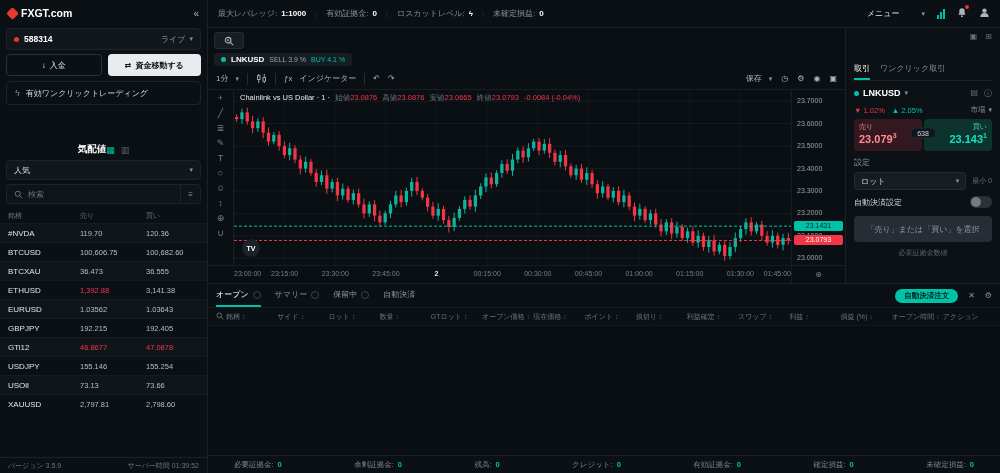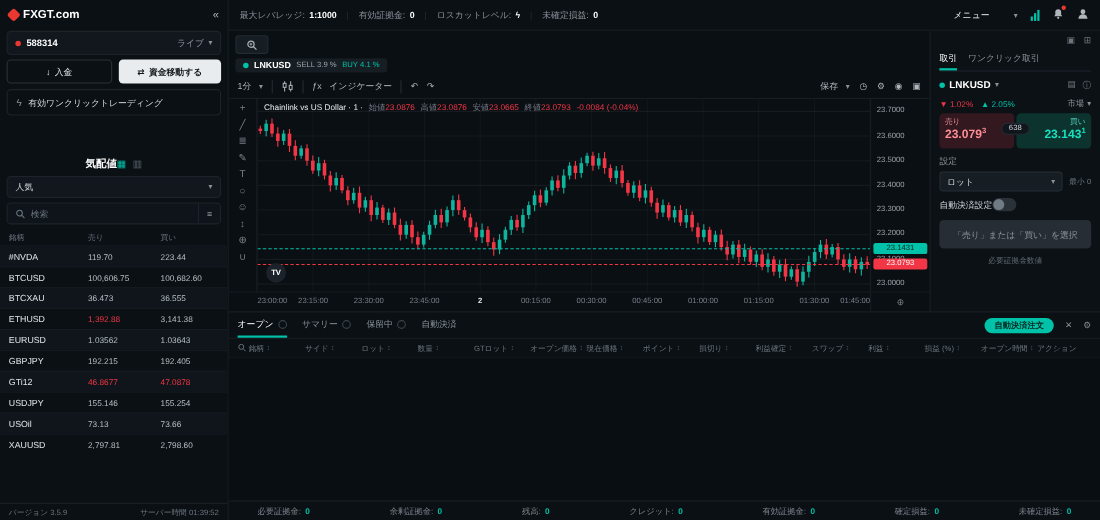--- a/index.html
+++ b/index.html
@@ -86,21 +86,21 @@
   .axis-spacer { width:26px; }
   .time-axis { flex:1; position:relative; color:#787f87; font-size:7px; }
   .xlab { position:absolute; top:4px; white-space:nowrap; }
   .xlab.day { color:#e6eaed; font-weight:bold; }
   .axis-corner { width:54px; border-left:1px solid #161d23; display:flex; align-items:center; justify-content:center; color:#787f87; }
 
   
   .right-panel { width:155px; background:#0c1116; border-left:1px solid #1a2127; display:flex; flex-direction:column; padding:4px 8px; gap:4px; }
   .rp-icons { display:flex; justify-content:flex-end; gap:8px; color:#6b757d; font-size:8px; }
   .rp-tabs { display:flex; gap:10px; border-bottom:1px solid #1c242b; }
-  .rp-tab { padding:2px 0 4px; color:#8a9299; cursor:pointer; font-size:8px; white-space:nowrap; }
+  .rp-tab { padding:2px 0 4px; color:#8a9299; cursor:pointer; font-size:8px; white-space:nowrap;margin-top:16px; }
   .rp-tab.active { color:#fff; border-bottom:2px solid #00c2a8; }
   .rp-symbol { display:flex; align-items:center; gap:4px; height:16px; }
   .rp-symbol .name { color:#fff; font-weight:bold; font-size:9px; }
   .rp-sym-icons { margin-left:auto; display:flex; gap:6px; color:#6b757d; }
   .rp-pcts { display:flex; align-items:center; gap:7px; font-size:7.5px; }
   .pct-down { color:#f23645; } .pct-up { color:#00c2a8; }
   .market { margin-left:auto; color:#8a9299; display:flex; gap:3px; align-items:center; cursor:pointer; }
   .rp-prices { display:flex; position:relative; gap:2px; height:32px; }
   .price-box { flex:1; border-radius:4px; padding:3px 5px; cursor:pointer; }
   .sell-box { background:#331820; }
@@ -108,21 +108,21 @@
   .pb-label { font-size:7px; }
   .sell-box .pb-label { color:#f0909a; } .buy-box .pb-label { color:#53d9c2; }
   .pb-price { font-size:11px; font-weight:bold; line-height:1.2; }
   .sell-box .pb-price { color:#ff8d96; } .buy-box .pb-price { color:#17e0bf; }
   .pb-price sup { font-size:7px; }
   .spread-badge { position:absolute; left:50%; top:45%; transform:translate(-50%,-50%); background:#10161c; border:1px solid #232c33; border-radius:7px; padding:1px 6px; font-size:7px; color:#cfd6db; z-index:2; }
   .rp-label { color:#8a9299; margin-top:2px; }
   .rp-lot-row { display:flex; align-items:center; gap:6px; }
   .lot-select { flex:1; height:18px; background:#161d23; border:1px solid #232c33; border-radius:3px; display:flex; justify-content:space-between; align-items:center; padding:0 6px; cursor:pointer; }
   .min-label { color:#6b757d; font-size:7px; white-space:nowrap; }
-  .rp-auto { display:flex; justify-content:flex-start; align-items:center; margin-top:2px; }
+  .rp-auto { display:flex; justify-content:space-between; align-items:center; margin-top:2px; }
   .toggle { width:22px; height:12px; border-radius:6px; background:#2a3138; position:relative; cursor:pointer; }
   .knob { width:10px; height:10px; border-radius:50%; background:#717b83; position:absolute; top:1px; left:1px; }
   .rp-action { height:26px; background:#262d34; color:#8f98a0; border-radius:4px; display:flex; align-items:center; justify-content:center; margin-top:4px; cursor:pointer; }
   .rp-note { text-align:center; color:#5f6970; font-size:7px; margin-top:2px; }
 
   
   .bottom-panel { height:172px; border-top:1px solid #1a2127; background:#0b1015; display:flex; flex-direction:column;justify-content:space-between; }
   .bp-tabs { height:24px; display:flex; align-items:stretch; padding:0 8px; gap:14px; border-bottom:1px solid #161d23; }
   .bp-tab { color:#8a9299; display:flex; gap:4px; align-items:center; cursor:pointer; border-bottom:2px solid transparent; }
   .bp-tab.active { color:#fff; border-bottom-color:#00c2a8; }
@@ -204,21 +204,21 @@
 
     <div class="wl-head">
       <span>銘柄</span>
       <span>売り</span>
       <span>買い</span>
     </div>
     <div class="wl-rows">
         <div class="wl-row">
           <span class="wl-sym">#NVDA</span>
           <span class="wl-num">119.70</span>
-          <span class="wl-num">223.44</span>
+          <span class="wl-num">120.36</span>
         </div>
         <div class="wl-row">
           <span class="wl-sym">BTCUSD</span>
           <span class="wl-num">100,606.75</span>
           <span class="wl-num">100,682.60</span>
         </div>
         <div class="wl-row">
           <span class="wl-sym">BTCXAU</span>
           <span class="wl-num">36.473</span>
           <span class="wl-num">36.555</span>

